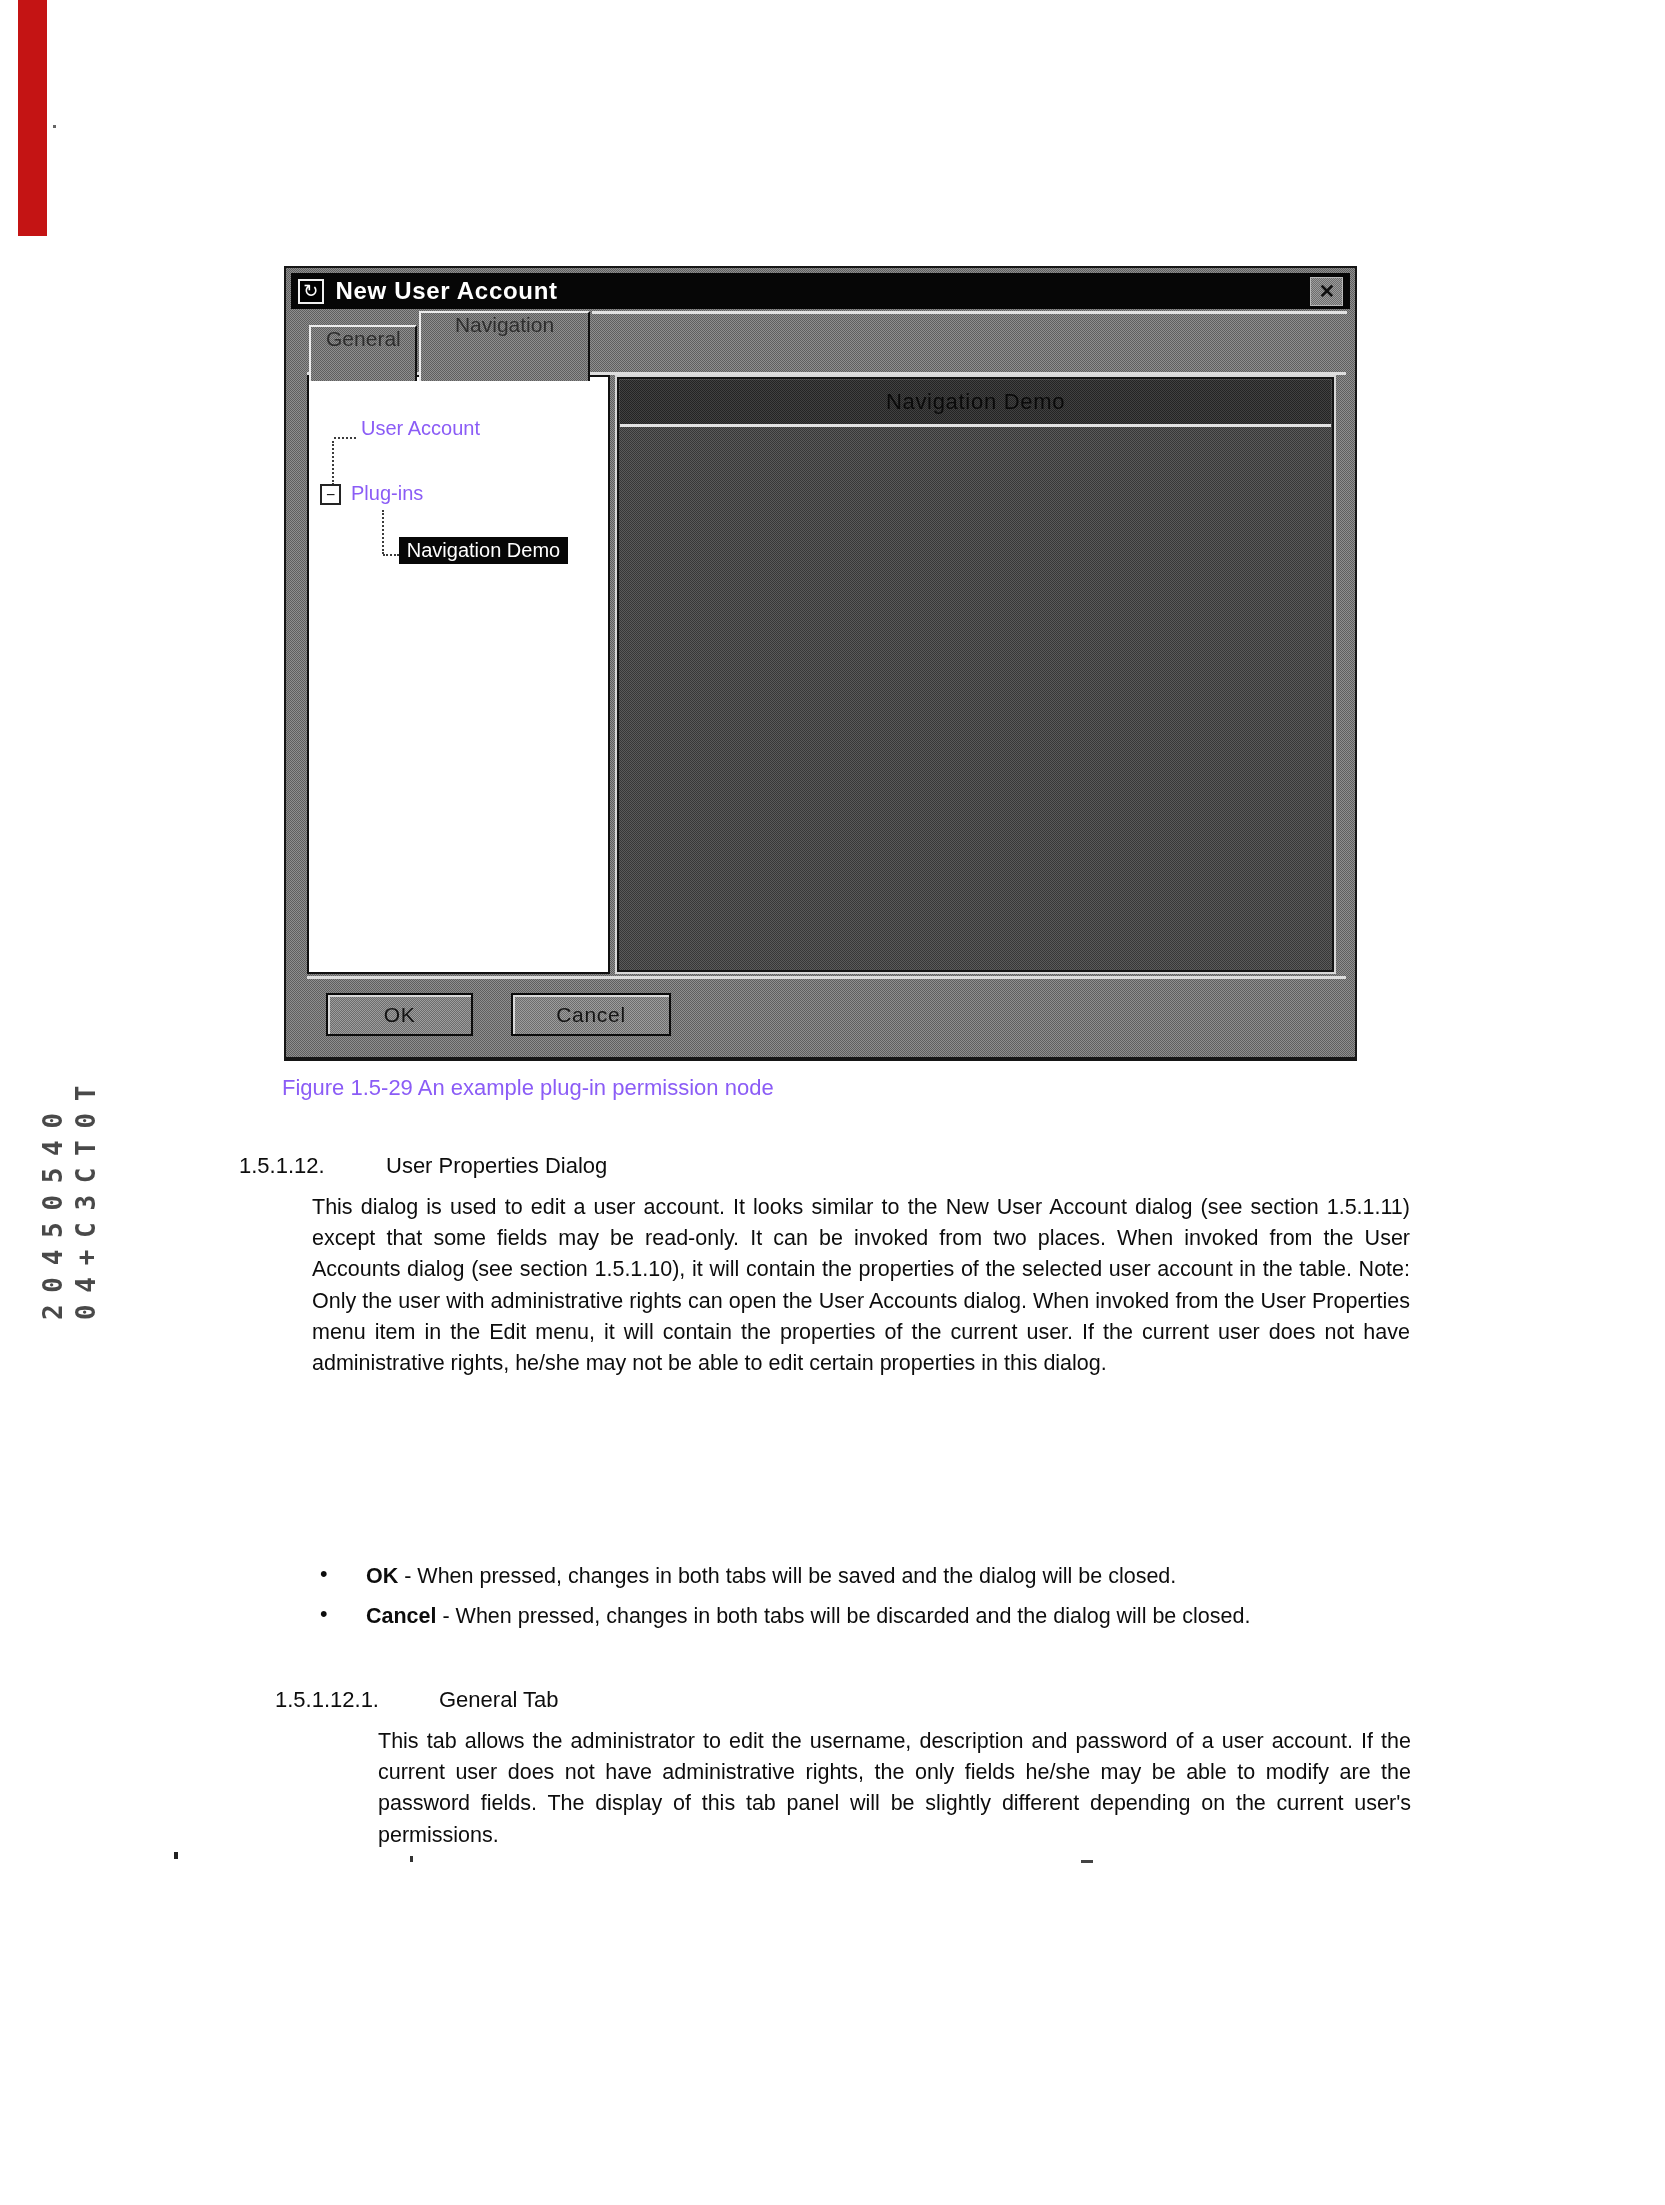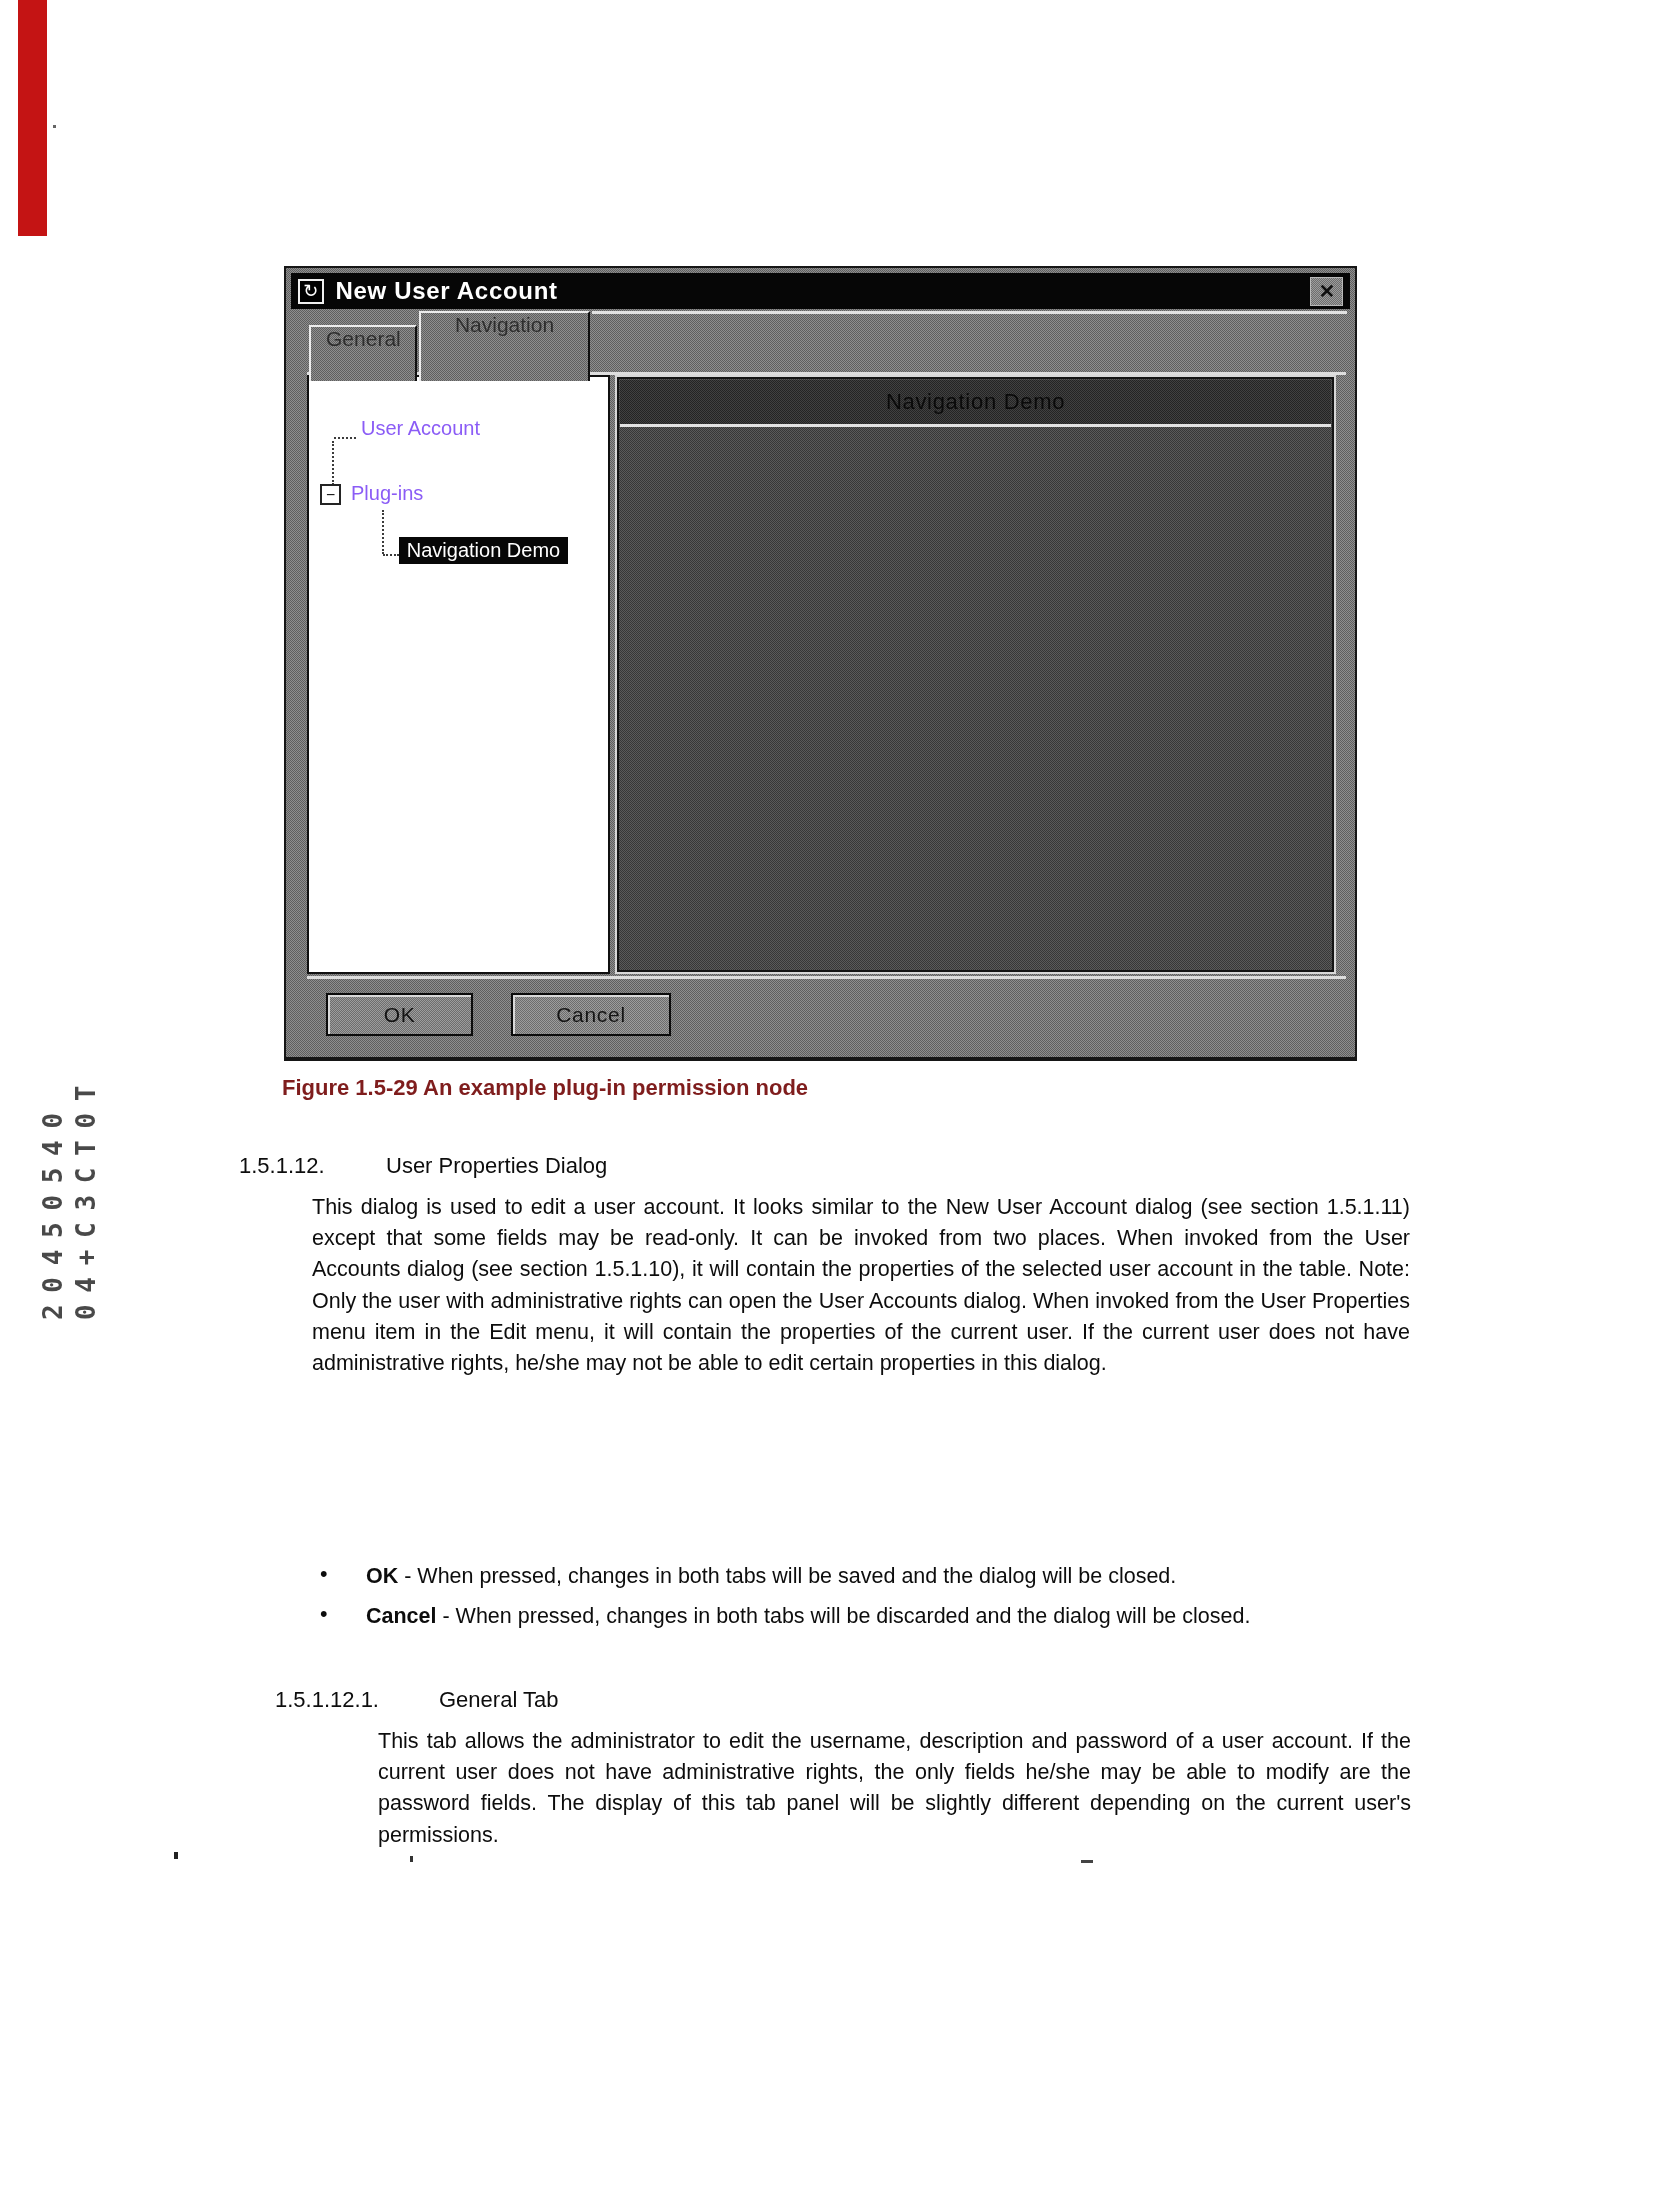--- a/index.html
+++ b/index.html
@@ -9,21 +9,21 @@
   
   .red-stripe{position:absolute;left:17.6px;top:0;width:29px;height:236px;background:#c41414;}
   .stamp{position:absolute;left:38px;top:689px;height:631px;display:flex;flex-direction:row;gap:2.6px;}
   .stamp>div{writing-mode:vertical-rl;transform:rotate(180deg);
              font-family:"DejaVu Sans Mono",monospace;font-weight:bold;font-size:26px;
              letter-spacing:11.7px;color:#3a3a3a;opacity:.92;}
   .speck{position:absolute;background:#444;}
 
   
   .para{position:absolute;font-size:21.5px;line-height:1.45;text-align:justify;color:#0d0d0d;}
-  .caption{position:absolute;font-size:22px;font-weight:bold;color:#7f1d1d;}
+  .caption{position:absolute;font-size:22px;font-weight:normal;color:#8b5cf6;}
   .hnum,.htitle{position:absolute;font-size:22px;color:#0d0d0d;white-space:nowrap;}
   .bullets{position:absolute;}
   .bullet{position:relative;margin:0 0 9px 0;}
   .bdot{position:absolute;left:0;top:1.3px;font-size:21.5px;}
   .btext{display:block;margin-left:46px;font-size:21.5px;line-height:1.45;text-align:justify;}
   .btext b{font-weight:bold;}
 
   
   .dither    {background-image:repeating-conic-gradient(#8f8f8f 0% 25%,#5f5f5f 0% 50%);background-size:2px 2px;}
   .dither-dk {background-image:repeating-conic-gradient(#5a5a5a 0% 25%,#373737 0% 50%);background-size:2px 2px;}

